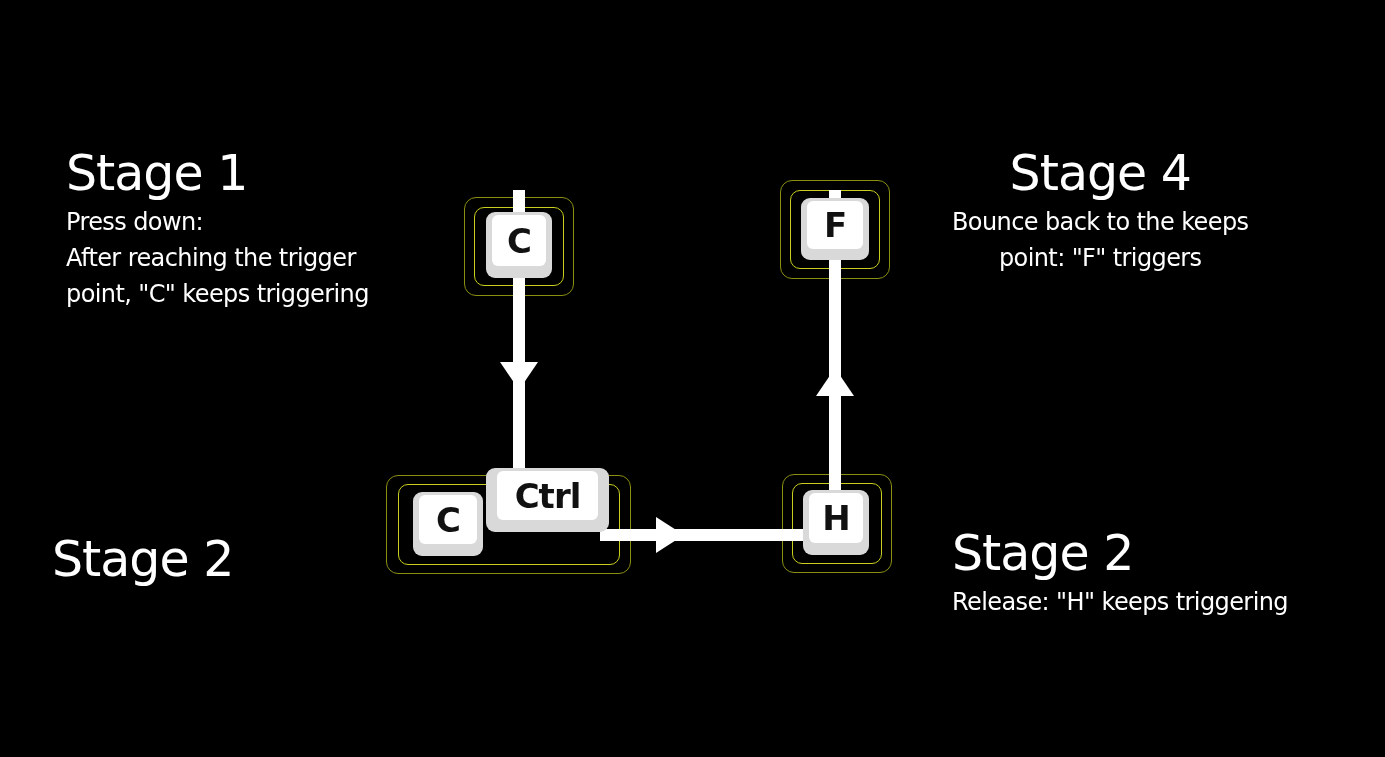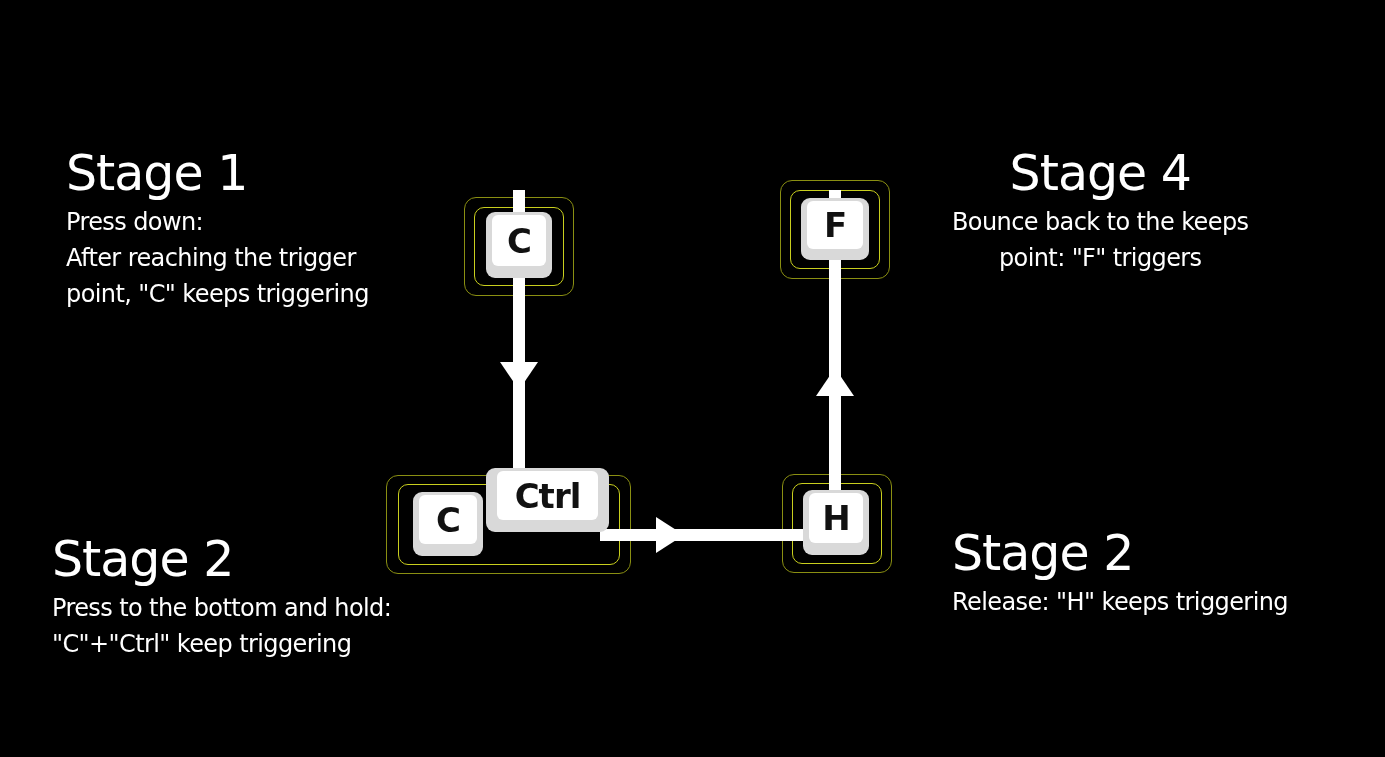--- a/index.html
+++ b/index.html
@@ -109,24 +109,20 @@
   <div class="stage-title">Stage 1</div>
   <div class="stage-desc">
     <span>Press down:</span>
     <span>After reaching the trigger</span>
     <span>point, "C" keeps triggering</span>
   </div>
 </div>
 
 <div class="stage" id="stage-2">
   <div class="stage-title">Stage 2</div>
-  <div class="stage-desc">
-    <span>Press to the bottom and hold:</span>
-    <span>"C"+"Ctrl" keep triggering</span>
-  </div>
 </div>
 
 <div class="stage" id="stage-3">
   <div class="stage-title">Stage 2</div>
   <div class="stage-desc">
     <span>Release: "H" keeps triggering</span>
   </div>
 </div>
 
 <div class="stage" id="stage-4">

